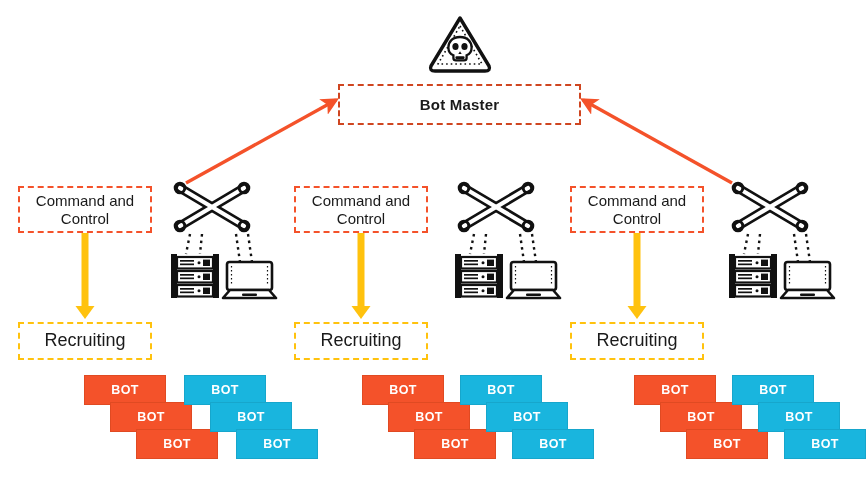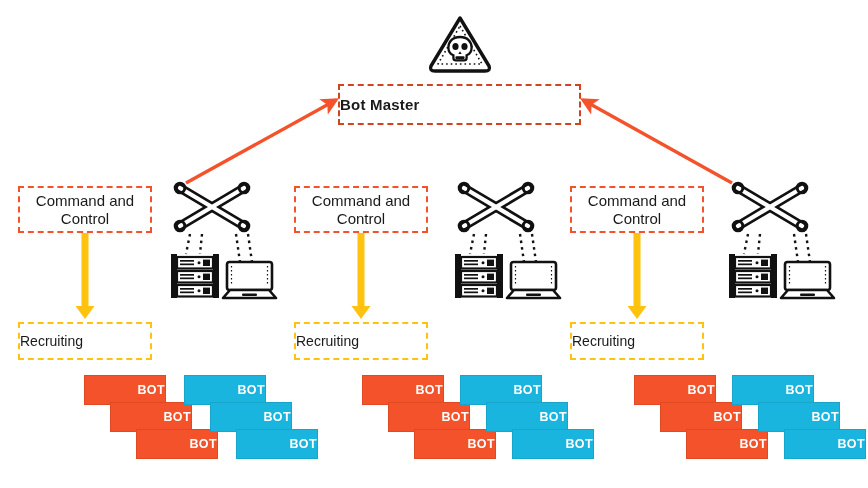--- a/index.html
+++ b/index.html
@@ -20,52 +20,53 @@
     background: #ffffff;
   }
   .abs { position: absolute; }
 
   
   .dash-box {
     position: absolute;
     box-sizing: border-box;
     display: flex;
     align-items: center;
+    justify-content: center;
     text-align: center;
     color: #1a1a1a;
     line-height: 1.18;
     background: transparent;
   }
   .box-master {
     border: 2px dashed #cf4520;
     font-size: 15px;
     font-weight: bold;
     letter-spacing: .2px;
   }
   .box-cc {
     border: 2px dashed #f4522a;
     font-size: 15px;
     font-weight: normal;
   }
   .box-recruit {
     border: 2px dashed #ffc20e;
-    font-size: 14px;
+    font-size: 18px;
     font-weight: normal;
   }
 
   
   .yarrow { position: absolute; }
 
   
   .bot-card {
     position: absolute;
     box-sizing: border-box;
     display: flex;
     align-items: center;
-    justify-content: flex-end;
+    justify-content: center;
     color: #ffffff;
     font-size: 12.5px;
     font-weight: bold;
     letter-spacing: .4px;
   }
   .bot-orange { background: #f4522a; border: 1px solid #e04a22; }
   .bot-cyan   { background: #19b5de; border: 1px solid #16a6cc; }
 
   
   .icon-wrap { position: absolute; }

